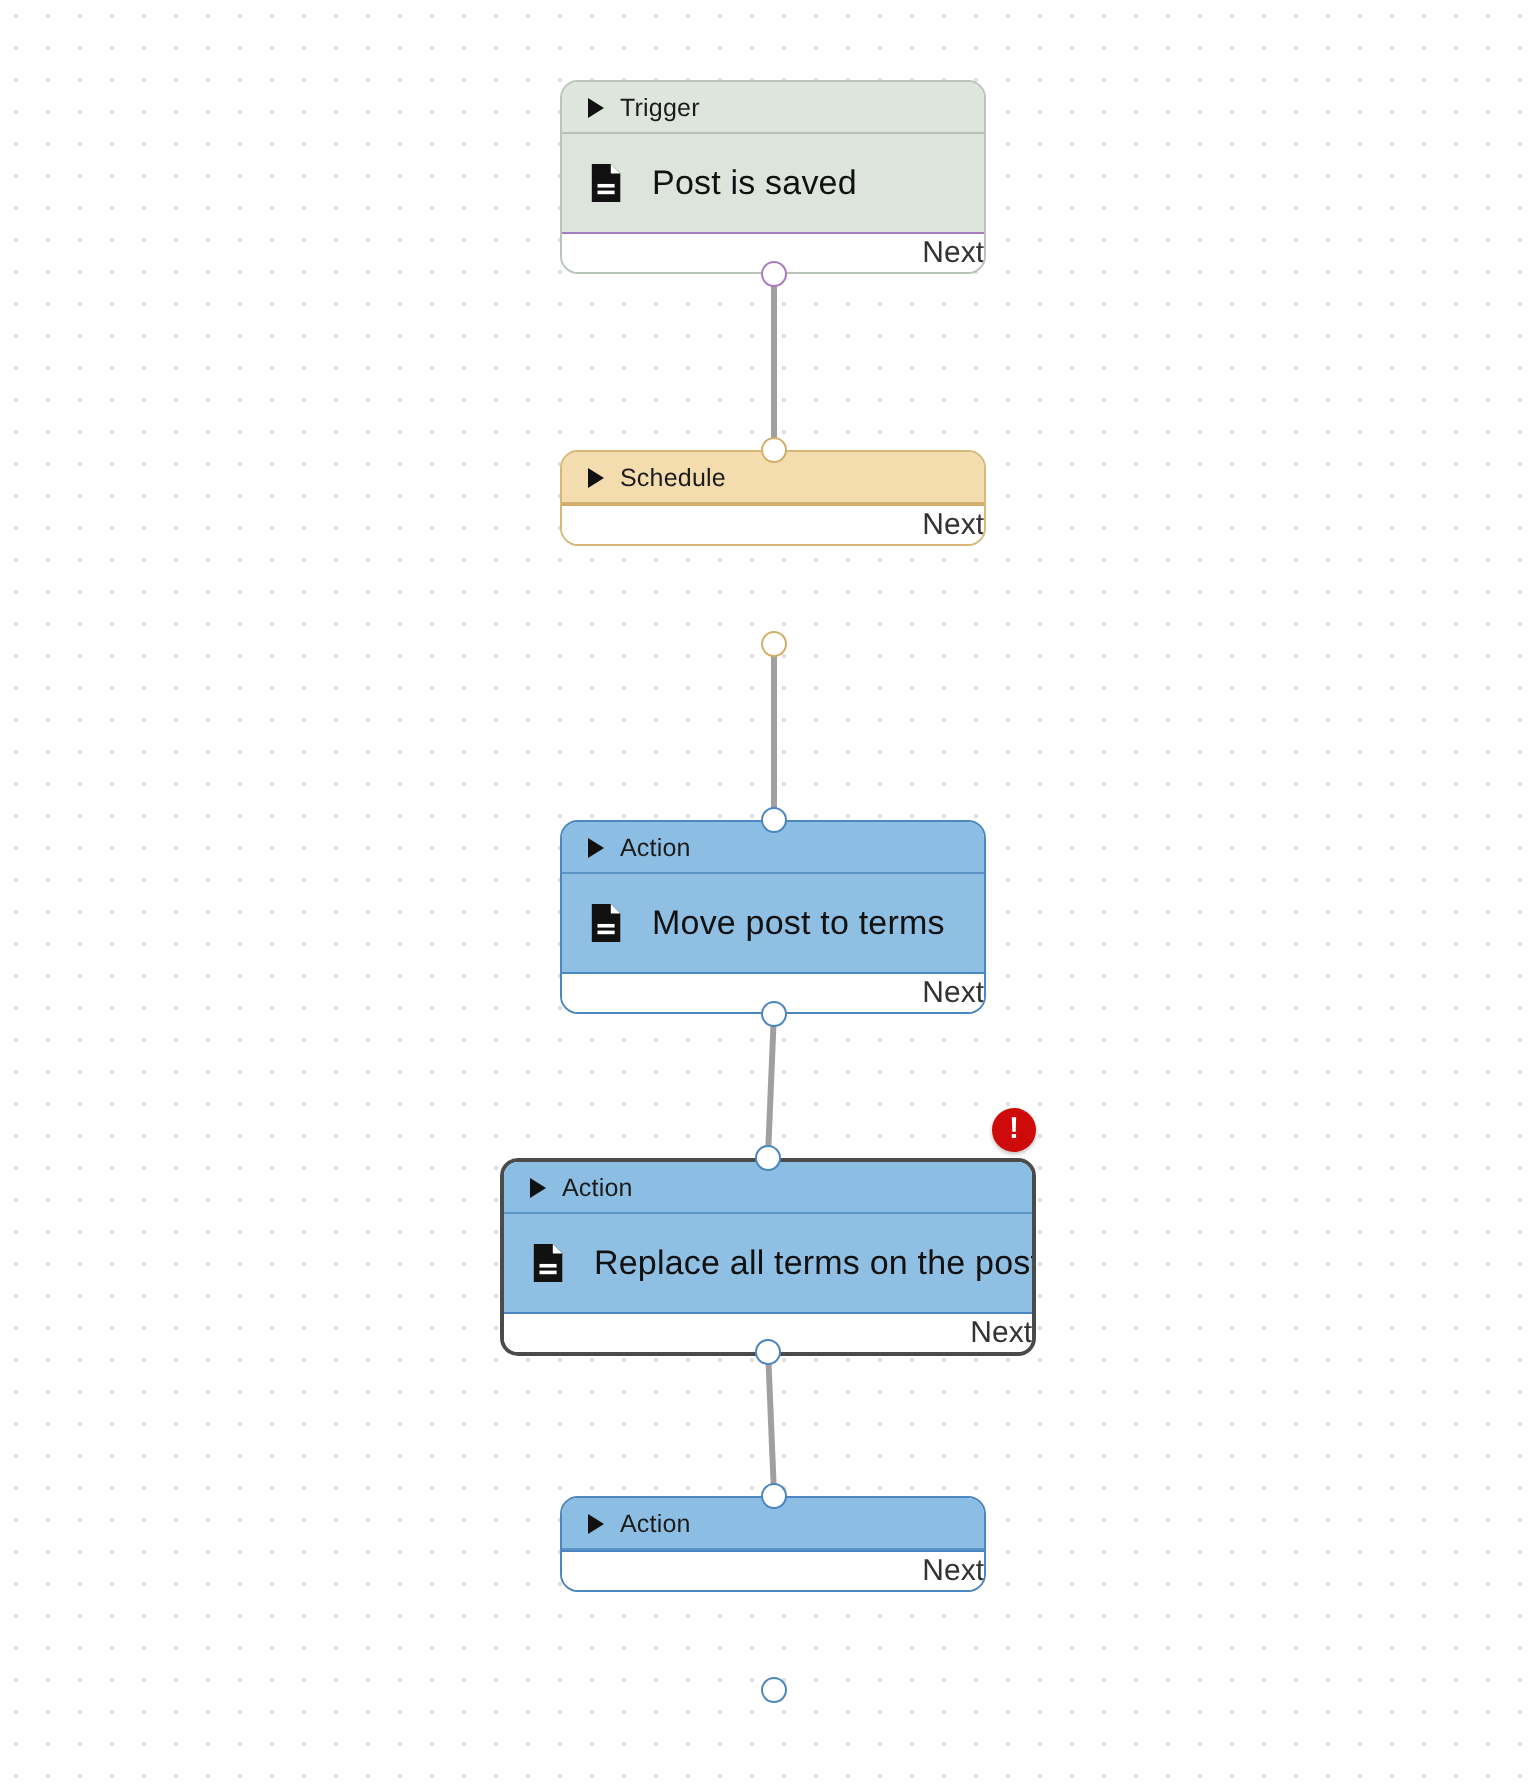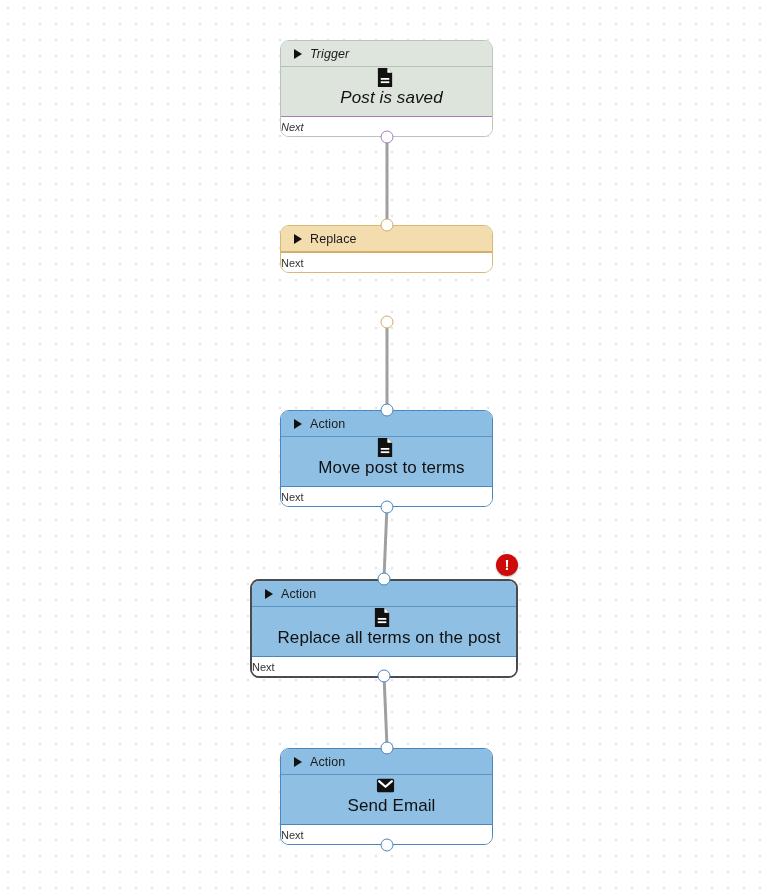--- a/index.html
+++ b/index.html
@@ -75,43 +75,42 @@
     height: 1px;
     width: 100%;
   }
 
   .node-body {
     display: flex;
     align-items: center;
     height: 49px;
     padding-left: 13px;
     padding-right: 3px;
-    flex-direction: column;
   }
   .node-body .node-icon {
     width: 19px;
     height: 21px;
     flex: none;
     margin-right: 13px;
     display: block;
   }
   .node-title {
     font-size: 17px;
     color: #111111;
     white-space: nowrap;
     letter-spacing: 0.1px;
   }
 
   .node-footer {
     height: 19px;
     background: #ffffff;
     display: flex;
     align-items: center;
-    justify-content: flex-start;
-    font-size: 11px;
+    justify-content: flex-end;
+    font-size: 15px;
     color: #333333;
     border-top-style: solid;
     border-top-width: 1px;
   }
 
   
   .port {
     position: absolute;
     width: 13px;
     height: 13px;
@@ -152,21 +151,21 @@
 <div id="canvas">
 
   <svg id="edges" viewBox="0 0 768 892" width="768" height="892">
       <line x1="387" y1="137" x2="387" y2="224" stroke="#a0a0a0" stroke-width="3" stroke-linecap="round"></line>
       <line x1="387" y1="322" x2="387" y2="409" stroke="#a0a0a0" stroke-width="3" stroke-linecap="round"></line>
       <line x1="387" y1="506" x2="384" y2="578" stroke="#a0a0a0" stroke-width="3" stroke-linecap="round"></line>
       <line x1="384" y1="675" x2="387" y2="747" stroke="#a0a0a0" stroke-width="3" stroke-linecap="round"></line>
     </svg>
 
   <div id="node-layer">
-      <div class="node" style="left: 280px; top: 40px; width: 213px; border-color: rgb(185, 197, 185); font-style: italic;">
+      <div class="node" style="left: 280px; top: 40px; width: 213px; border-color: rgb(185, 197, 185);">
         <div class="node-header" style="background: rgb(221, 229, 221);">
           <span class="caret"></span>
           <span>Trigger</span>
         </div>
         <div class="node-divider" style="background: rgb(180, 193, 180);"></div>
         <div class="node-body" style="background: rgb(220, 228, 220);">
           <svg viewBox="0 0 20 22" class="node-icon">
             <path d="M2 1 h10 l5 5 v15 h-15 z" fill="#111111"></path>
             <path d="M12 1 l5 5 h-5 z" fill="#ffffff"></path>
             <rect x="5" y="11.5" width="9" height="1.9" fill="#ffffff"></rect>
@@ -174,21 +173,21 @@
           </svg>
           <span class="node-title">Post is saved</span>
         </div>
         <div class="node-footer" style="border-top-color: rgb(168, 124, 192);">
           <span>Next</span>
         </div>
       </div>
       <div class="node" style="left: 280px; top: 225px; width: 213px; border-color: rgb(215, 184, 119);">
         <div class="node-header" style="background: rgb(243, 220, 174);">
           <span class="caret"></span>
-          <span>Replace</span>
+          <span>Schedule</span>
         </div>
         <div class="node-divider" style="background: rgb(210, 176, 112);"></div>
         <div class="node-footer" style="border-top-color: rgb(211, 173, 106);">
           <span>Next</span>
         </div>
       </div>
       <div class="node" style="left: 280px; top: 410px; width: 213px; border-color: rgb(74, 134, 192);">
         <div class="node-header" style="background: rgb(140, 189, 226);">
           <span class="caret"></span>
           <span>Action</span>
@@ -225,27 +224,20 @@
         <div class="node-footer" style="border-top-color: rgb(74, 134, 192);">
           <span>Next</span>
         </div>
       </div>
       <div class="node" style="left: 280px; top: 748px; width: 213px; border-color: rgb(74, 134, 192);">
         <div class="node-header" style="background: rgb(140, 189, 226);">
           <span class="caret"></span>
           <span>Action</span>
         </div>
         <div class="node-divider" style="background: rgb(93, 148, 198);"></div>
-        <div class="node-body" style="background: rgb(143, 191, 227);">
-          <svg viewBox="0 0 20 22" class="node-icon">
-            <rect x="1" y="4" width="18" height="14" rx="1.6" fill="#111111"></rect>
-            <path d="M3.2 6.4 L10 12.4 L16.8 6.4" fill="none" stroke="#ffffff" stroke-width="2.2" stroke-linejoin="round" stroke-linecap="round"></path>
-          </svg>
-          <span class="node-title">Send Email</span>
-        </div>
         <div class="node-footer" style="border-top-color: rgb(74, 134, 192);">
           <span>Next</span>
         </div>
       </div>
     </div>
 
 <div class="port" style="left: 387px; top: 137px; border-color: rgb(168, 124, 192);"></div>
     <div class="port" style="left: 387px; top: 225px; border-color: rgb(211, 173, 106);"></div>
     <div class="port" style="left: 387px; top: 322px; border-color: rgb(211, 173, 106);"></div>
     <div class="port" style="left: 387px; top: 410px; border-color: rgb(74, 134, 192);"></div>

